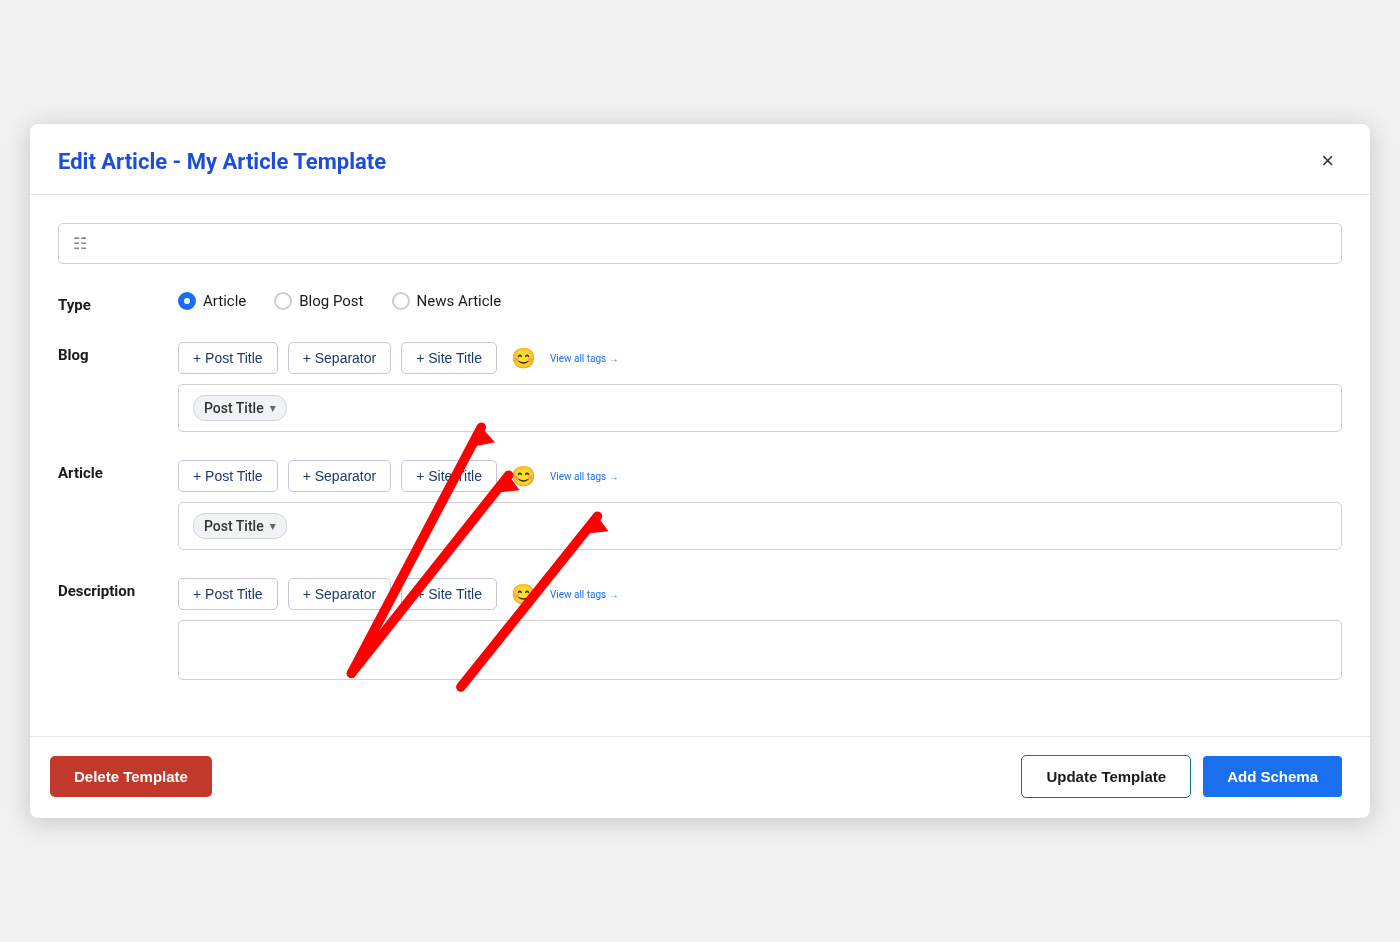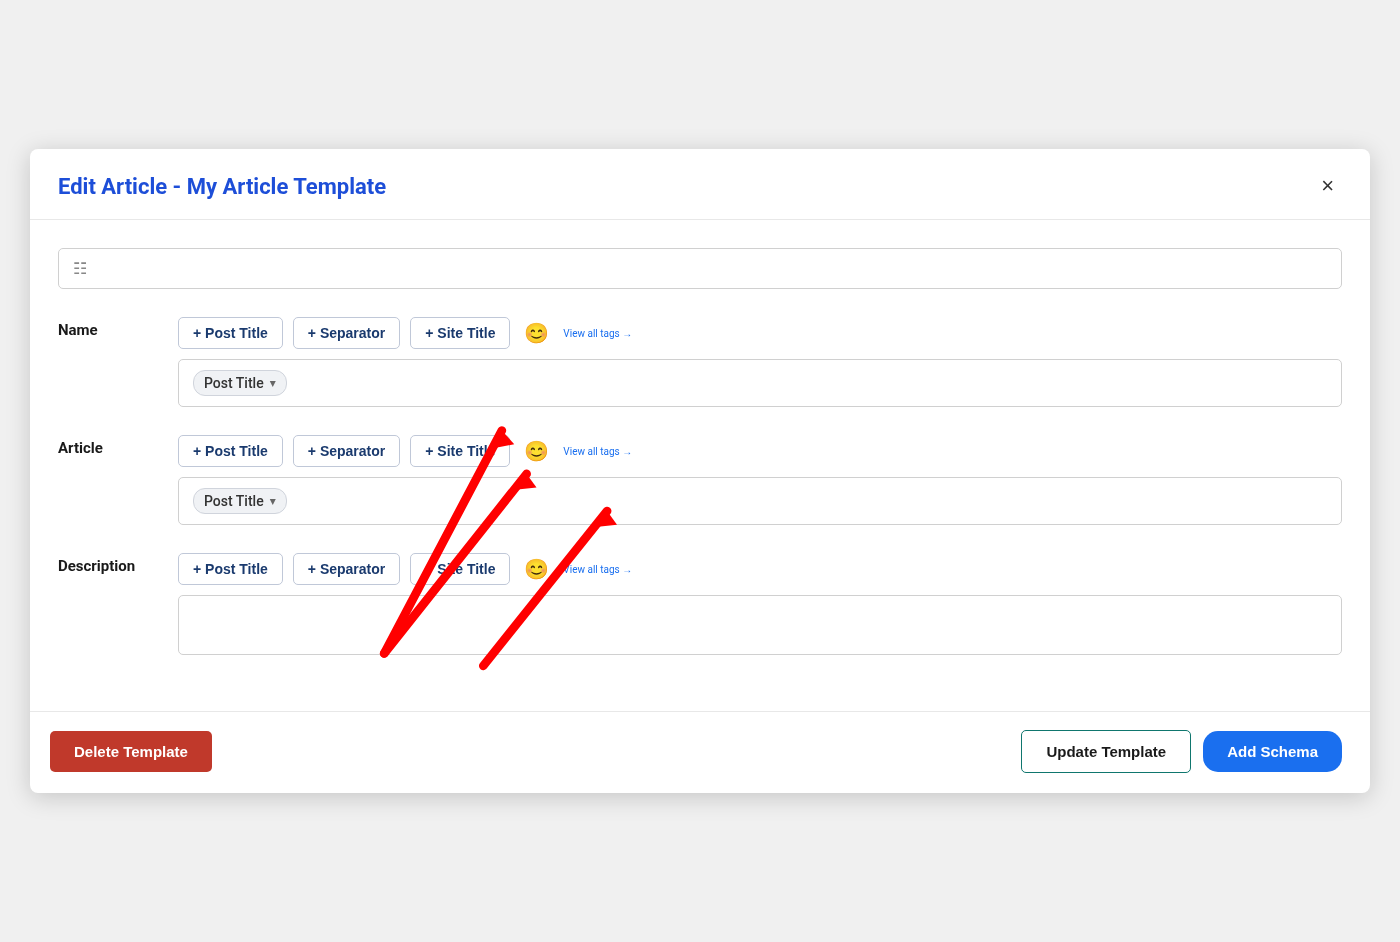--- a/index.html
+++ b/index.html
@@ -126,21 +126,21 @@
       gap: 10px;
       margin-bottom: 10px;
       flex-wrap: wrap;
     }
     .tag-btn {
       border: 1px solid #c0c8d8;
       background: #fff;
       border-radius: 5px;
       padding: 7px 14px;
       font-size: 14px;
-      font-weight: 700;
+      font-weight: 400;
       color: #1a3a6e;
       cursor: pointer;
       white-space: nowrap;
     }
     .emoji-btn {
       background: none;
       border: none;
       cursor: pointer;
       font-size: 20px;
       padding: 2px 4px;
@@ -214,21 +214,21 @@
       border-radius: 5px;
       padding: 12px 24px;
       font-size: 15px;
       font-weight: 600;
       cursor: pointer;
     }
     .btn-add-schema {
       background: #1a6fef;
       color: #fff;
       border: none;
-      border-radius: 15px;
+      border-radius: 4px;
       padding: 12px 24px;
       font-size: 15px;
       font-weight: 700;
       cursor: pointer;
     }
 
     
     .arrow-overlay {
       position: absolute;
       top: 0;
@@ -249,23 +249,43 @@
   </div>
 
   <div class="modal-body">
 
     <div class="template-name-row">
       <div class="template-name-input-wrap">
         <span class="template-name-icon">☷</span>
       </div>
     </div>
 
-
     <div class="form-row">
-      <div class="form-label">Name</div>
+      <div class="form-label">Type</div>
+      <div class="form-content">
+        <div class="radio-group">
+          <label class="radio-item">
+            <div class="radio-circle selected">
+            </div>
+            <span>Article</span>
+          </label>
+          <label class="radio-item">
+            <div class="radio-circle"></div>
+            <span>Blog Post</span>
+          </label>
+          <label class="radio-item">
+            <div class="radio-circle"></div>
+            <span>News Article</span>
+          </label>
+        </div>
+      </div>
+    </div>
+
+    <div class="form-row">
+      <div class="form-label">Blog</div>
       <div class="form-content">
         <div class="tag-buttons-row">
           <button class="tag-btn">+ Post Title</button>
           <button class="tag-btn">+ Separator</button>
           <button class="tag-btn">+ Site Title</button>
           <button class="emoji-btn">😊</button>
           <a href="#" class="view-all-link">View all tags →</a>
         </div>
         <div class="tag-input-area">
           <div class="tag-pill">

